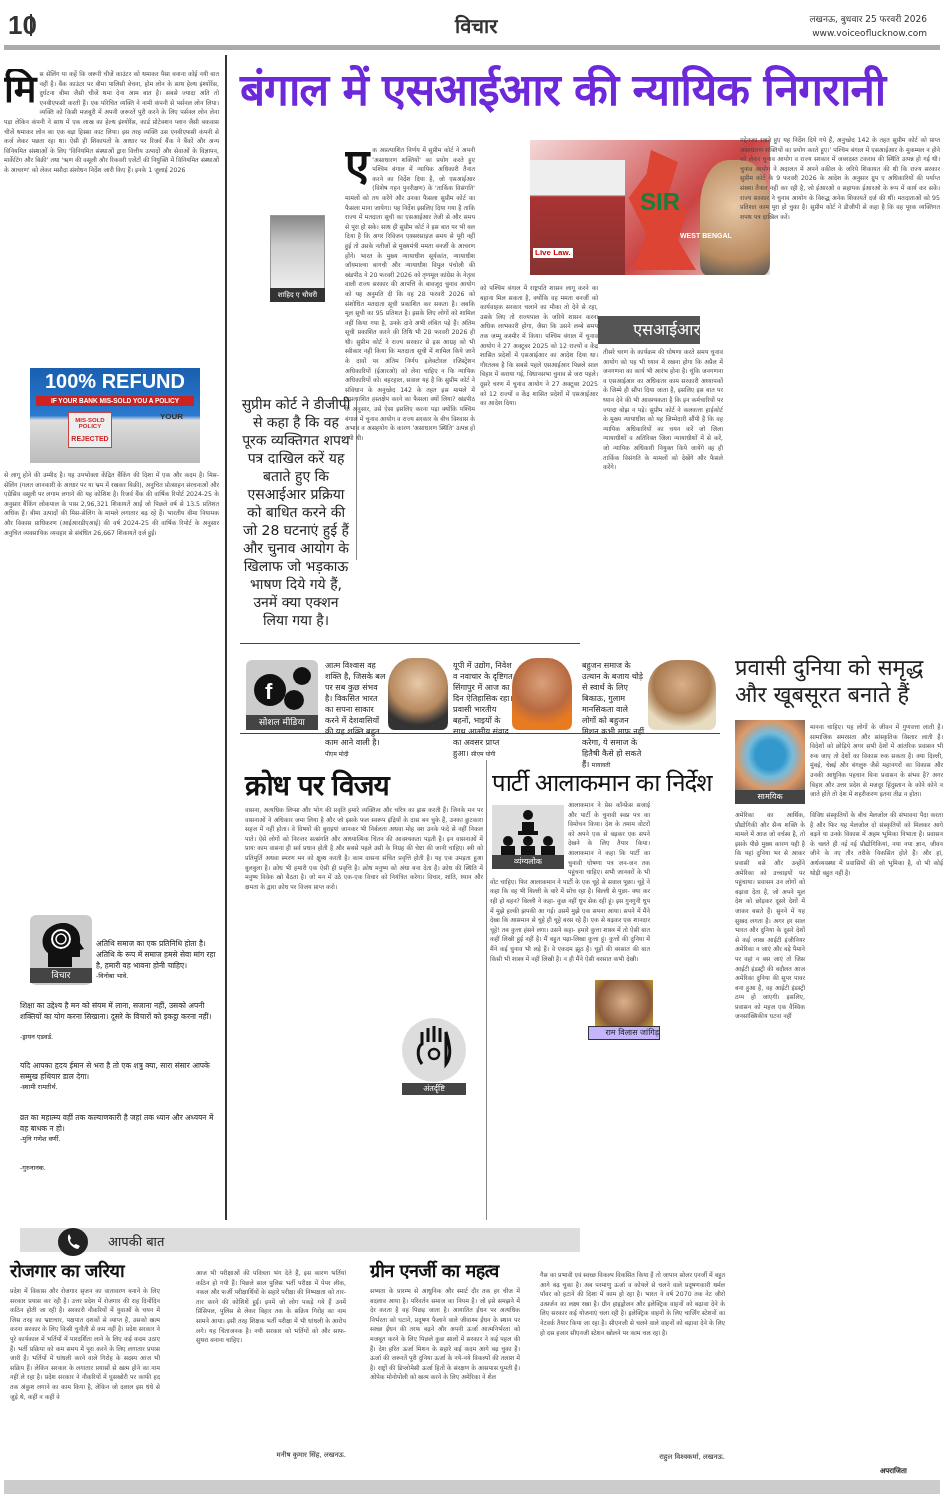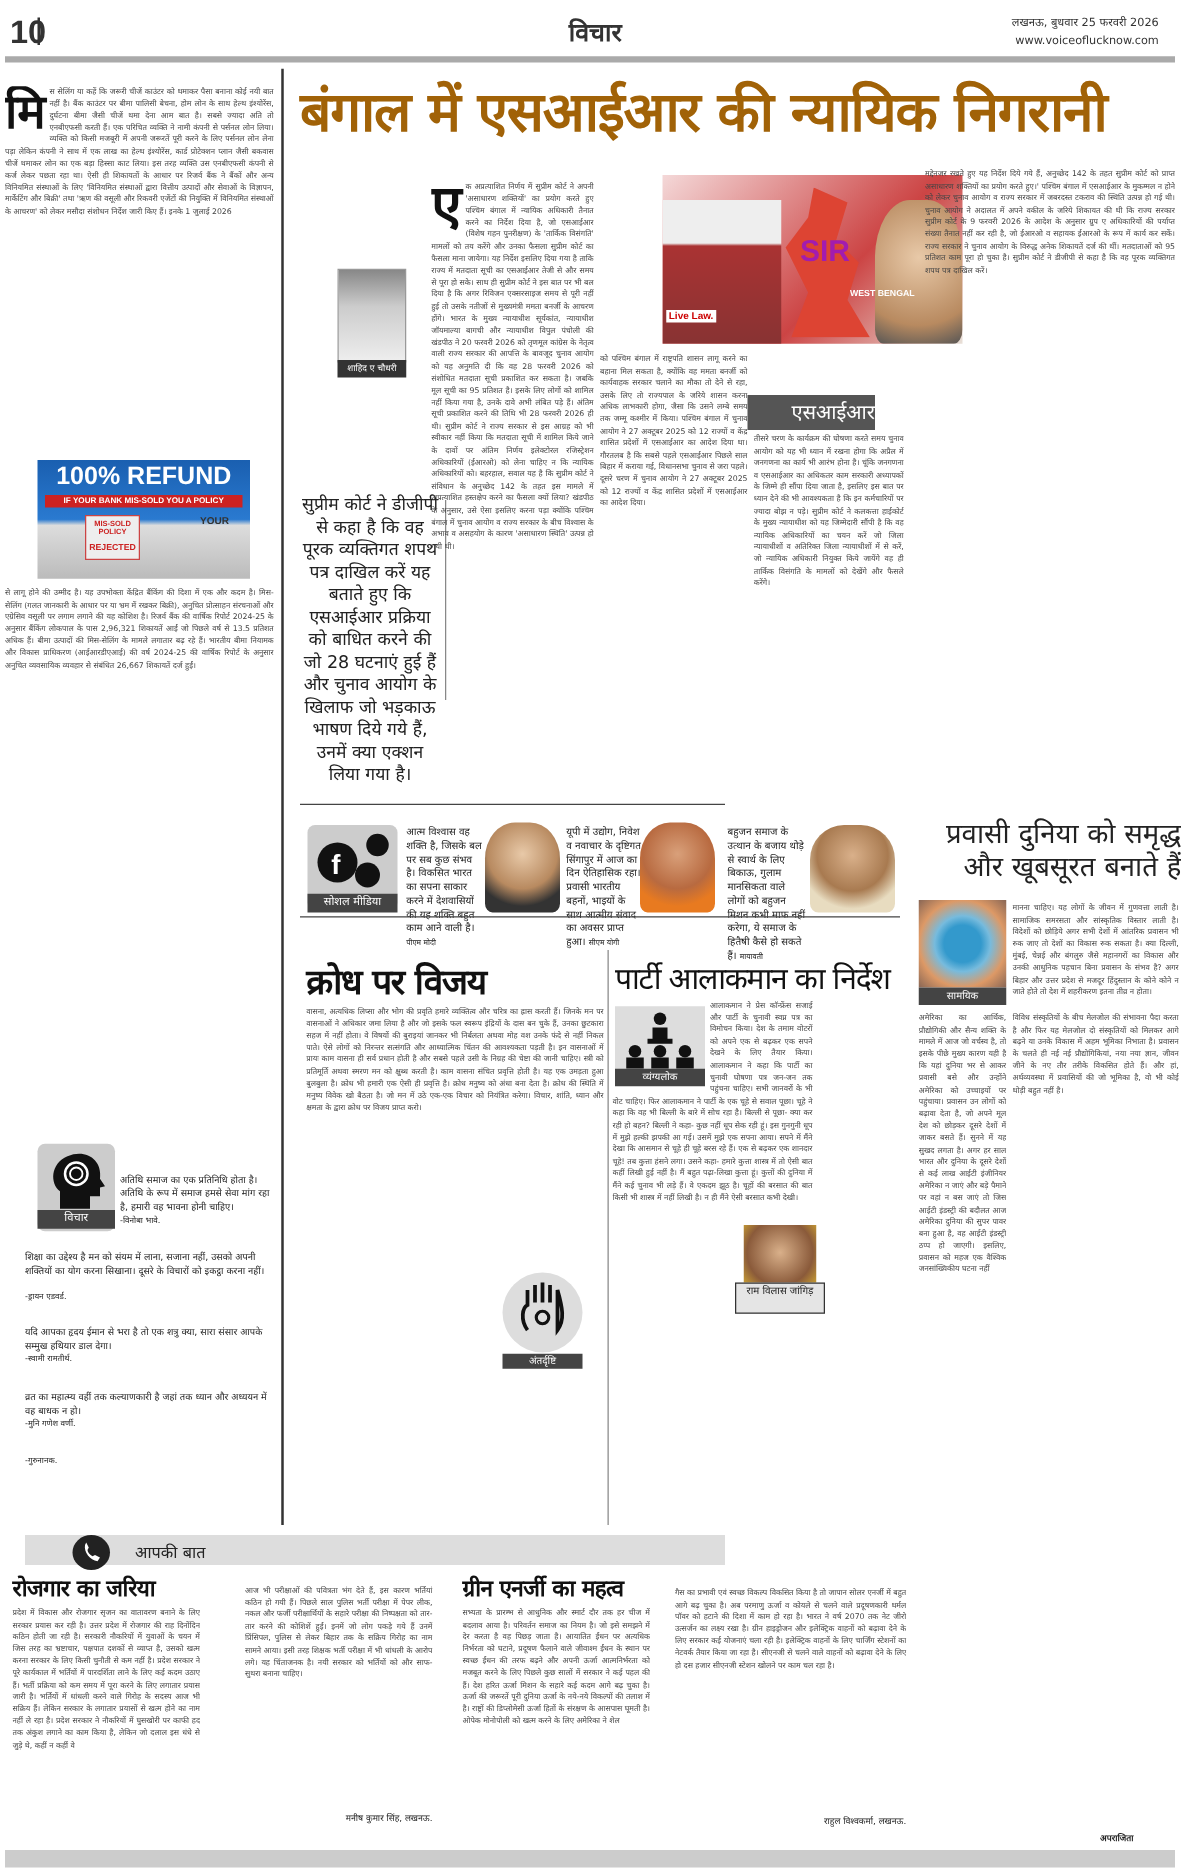--- a/index.html
+++ b/index.html
@@ -9,45 +9,45 @@
 .pageno{left:8px;top:10px;font:bold 26px "Liberation Sans",sans-serif;color:#333}
 .pageno-bar{left:30px;top:14px;width:2px;height:22px;background:#333}
 .paper-name{left:36px;top:8px;font:bold 26px "DejaVu Sans",sans-serif;letter-spacing:-1px;color:#333}
 .paper-name .mid{color:#999}
 .section-name{left:455px;top:12px;font:bold 20px "DejaVu Sans",sans-serif;color:#333}
 .dateline{right:18px;top:12px;font:9px "DejaVu Sans",sans-serif;text-align:right;color:#333;line-height:14px}
 .rule-top{left:4px;top:45px;width:936px;height:5px;background:#aaa}
 .text{font-size:6.2px;line-height:9.6px;color:#444;text-align:justify;overflow:hidden;font-family:"DejaVu Sans",sans-serif}
 .left-title{font:28px "DejaVu Sans",sans-serif;color:#222;margin-top:10px;letter-spacing:-1px}
 .vline{background:#333;width:1.5px}
-.main-head{left:240px;top:58px;width:700px;font:bold 44px "DejaVu Sans",sans-serif;color:#a16207;letter-spacing:-1px}
+.main-head{left:240px;top:58px;width:700px;font:bold 44px "DejaVu Sans",sans-serif;color:#6d28d9;letter-spacing:-1px}
 .dropcap{font:bold 44px "DejaVu Serif",serif;float:left;line-height:40px;margin-right:3px;color:#111}
 .author-photo{left:270px;top:215px;width:55px;height:75px;background:linear-gradient(#888,#ccc 40%,#eee);border:1px solid #999}
 .author-name{left:270px;top:288px;width:55px;height:14px;background:#333;color:#fff;font-size:7px;text-align:center;line-height:14px}
 .pullquote{left:240px;top:395px;width:112px;font:14px "DejaVu Sans",sans-serif;line-height:18px;text-align:center;color:#222}
 .hero-img{left:530px;top:140px;width:240px;height:135px;background:linear-gradient(135deg,#f4d8d8,#c44 60%,#e8e0d8);overflow:hidden}
-.sir-label{left:640px;top:188px;font:bold 24px "Liberation Sans",sans-serif;color:#a21caf}
+.sir-label{left:640px;top:188px;font:bold 24px "Liberation Sans",sans-serif;color:#15803d}
 .wb-label{left:680px;top:232px;font:bold 7px "Liberation Sans",sans-serif;color:#fff}
 .livelaw{left:533px;top:248px;font:bold 8px "Liberation Sans",sans-serif;color:#c00;background:#fff;padding:1px 2px;line-height:8px}
 .subhead-box{left:598px;top:316px;width:102px;height:28px;background:#555;color:#fff;font:16px "DejaVu Sans",sans-serif;text-align:right;line-height:28px}
 .social-box{left:246px;top:660px;width:72px;height:68px;background:#ccc;border-radius:6px}
 .social-label{left:246px;top:715px;width:72px;height:15px;background:#444;color:#fff;font-size:9px;text-align:center;line-height:15px}
 .quote-card{font-size:8px;line-height:11px;color:#222}
 .face{border-radius:40% 40% 10% 10%;background:radial-gradient(circle at 50% 40%,#e8c9a8,#b88a60 70%,#555)}
-.diaspora-head{left:735px;top:654px;width:210px;font:22px "DejaVu Sans",sans-serif;line-height:27px;text-align:right;color:#222}
+.diaspora-head{left:735px;top:654px;width:210px;font:22px "DejaVu Sans",sans-serif;line-height:27px;text-align:left;color:#222}
 .diaspora-img{left:735px;top:720px;width:70px;height:70px;background:radial-gradient(circle,#39c 30%,#7bd 45%,#d96 70%,#865)}
 .samayik{left:735px;top:790px;width:70px;height:14px;background:#444;color:#fff;font-size:8px;text-align:center;line-height:14px}
 .krodh-head{left:245px;top:765px;font:bold 28px "DejaVu Sans",sans-serif;color:#111;letter-spacing:-1px}
 .party-head{left:492px;top:765px;font:24px "DejaVu Sans",sans-serif;color:#111;letter-spacing:-1px}
 .vyang-img{left:492px;top:805px;width:72px;height:58px;background:#ddd}
 .vyang-label{left:492px;top:855px;width:72px;height:14px;background:#444;color:#fff;font-size:8px;text-align:center;line-height:14px}
 .antar-icon{left:402px;top:1018px;width:64px;height:64px;border-radius:50%;background:#ddd}
 .antar-label{left:402px;top:1083px;width:64px;font-size:8px;text-align:center;background:#444;color:#fff;line-height:12px}
 .rvj-photo{left:595px;top:980px;width:58px;height:55px;background:radial-gradient(circle at 50% 40%,#d9b08a,#8a5a3a 60%,#e8c030)}
-.rvj-label{left:588px;top:1026px;width:72px;height:25px;border:1px solid #333;background:#e5e5e5;font-size:8px;text-align:center;line-height:12px}
+.rvj-label{left:588px;top:1026px;width:72px;height:14px;border:1px solid #333;background:#c4b5fd;font-size:8px;text-align:right;line-height:12px}
 .vichar-box{left:30px;top:915px;width:62px;height:70px;background:#ccc;border-radius:6px}
 .vichar-label{left:30px;top:968px;width:62px;height:15px;background:#444;color:#fff;font-size:9px;text-align:center;line-height:15px}
 .quote{font-size:7.5px;line-height:11px;color:#222}
 .quote .by{font-size:6.5px}
 .apki-bar{left:20px;top:1228px;width:560px;height:24px;background:#ddd}
 .apki-icon{left:58px;top:1228px;width:30px;height:28px;border-radius:50%;background:#222}
 .apki-label{left:108px;top:1232px;font:13px "DejaVu Sans",sans-serif;color:#222}
 .letter-head{font:bold 18px "DejaVu Sans",sans-serif;color:#111;letter-spacing:-0.5px}
 .sign{font-size:7px;text-align:right;color:#222;margin-top:2px}
 .rule-bottom{left:4px;top:1480px;width:936px;height:14px;background:#ccc}

